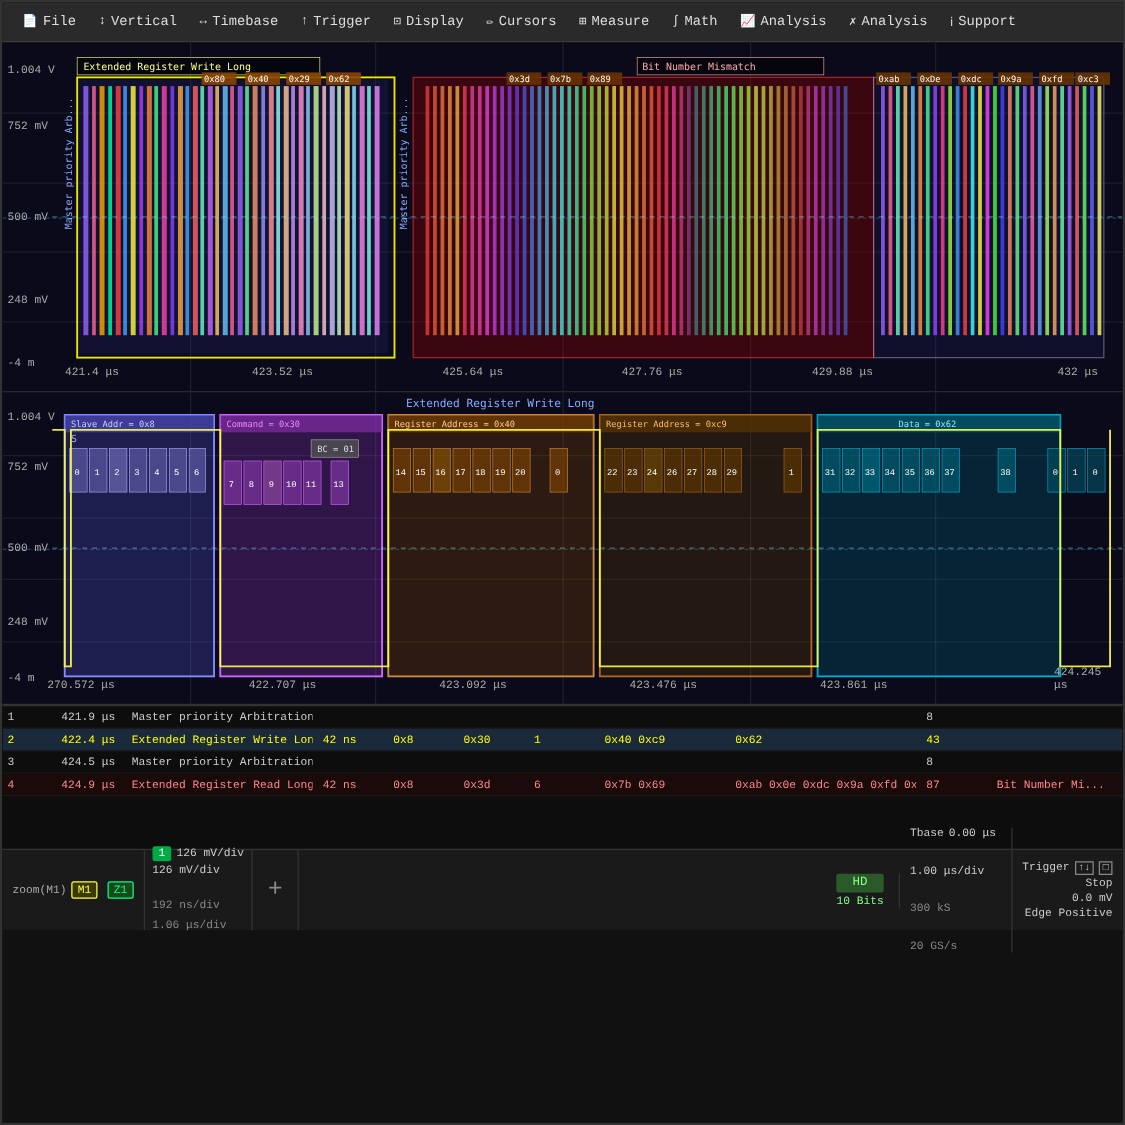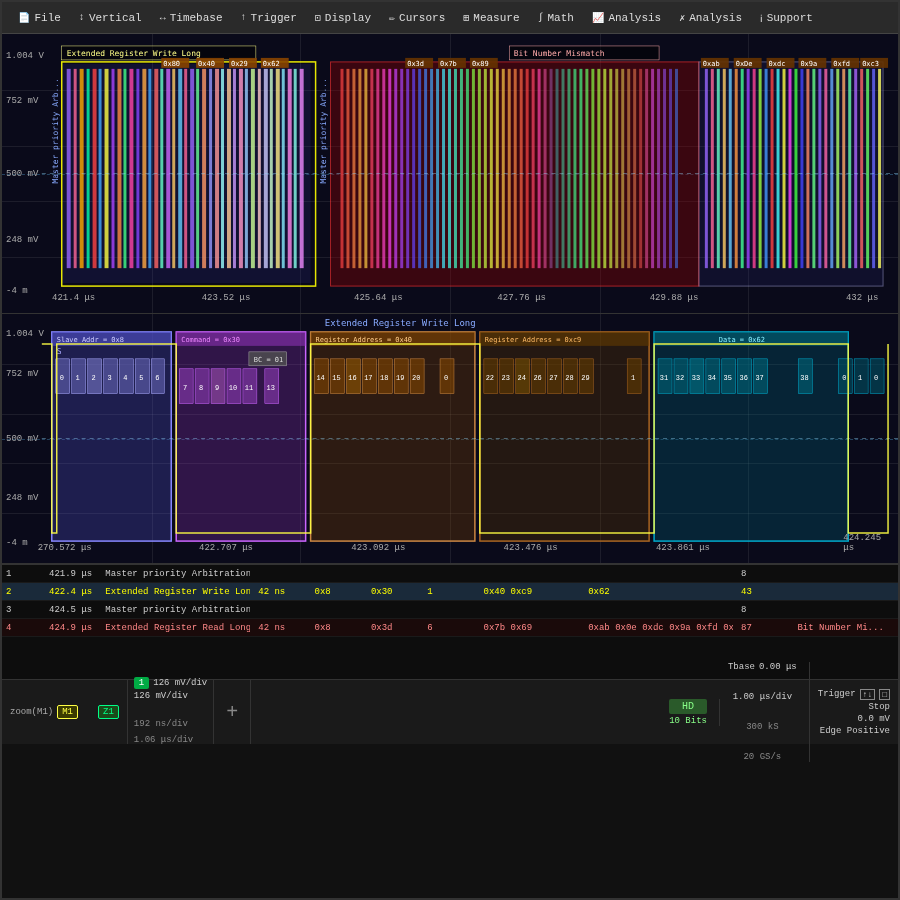--- a/index.html
+++ b/index.html
@@ -666,21 +666,21 @@
         <span class="table-cell" style="color:#ff8888">87</span>
         <span class="table-cell" style="flex:2;color:#ff8888">Bit Number Mi...</span>
       </div>
     </div>
 
     <div class="bottom-bar">
 
       <div style="display:flex;align-items:center;padding:4px 8px;border-right:1px solid #333;gap:4px;min-width:60px;">
         <span style="font-size:9px;color:#aaa;writing-mode:horizontal-tb">zoom(M1)</span>
         <span style="background:#3a3a00;color:#ffff44;font-size:9px;padding:1px 4px;border:1px solid #ffff44;border-radius:2px">M1</span>
-        <span style="background:#1a4a1a;color:#00ff88;font-size:9px;padding:1px 4px;border:1px solid #00ff88;border-radius:2px;margin-left:16px">Z1</span>
+        <span style="background:#1a4a1a;color:#00ff88;font-size:9px;padding:1px 4px;border:1px solid #00ff88;border-radius:2px;margin-left:4px">Z1</span>
       </div>
 
       <div class="channel-row">
         <div style="display:flex;gap:4px;align-items:center">
           <span style="background:#00aa44;color:#fff;font-size:9px;padding:1px 5px;border-radius:2px">1</span>
           <span class="ch-val">126 mV/div</span>
         </div>
         <div style="display:flex;gap:4px;margin-top:2px">
           <span class="ch-val">126 mV/div</span>
         </div>
@@ -697,21 +697,21 @@
       </div>
 
       <div style="flex:1"></div>
 
       <div class="right-status">
         <div style="display:flex;flex-direction:column;gap:2px;border-right:1px solid #333;padding-right:12px">
           <span style="background:#2a5a2a;color:#88ff88;font-size:10px;padding:2px 8px;border-radius:2px;text-align:center">HD</span>
           <span style="font-size:9px;color:#88ff88;text-align:right">10 Bits</span>
         </div>
 
-        <div style="display:flex;flex-direction:column;align-items:center;border-right:1px solid #333;padding-right:12px;gap:20px">
+        <div style="display:flex;flex-direction:column;align-items:flex-start;border-right:1px solid #333;padding-right:12px;gap:20px">
           <div style="display:flex;gap:4px;font-size:9px;color:#ccc">
             <span>Tbase</span>
             <span>0.00 μs</span>
           </div>
           <div style="font-size:9px;color:#ccc">1.00 μs/div</div>
           <div style="font-size:9px;color:#888">300 kS</div>
           <div style="font-size:9px;color:#888">20 GS/s</div>
         </div>
 
         <div style="display:flex;flex-direction:column;align-items:flex-end;gap:2px">

